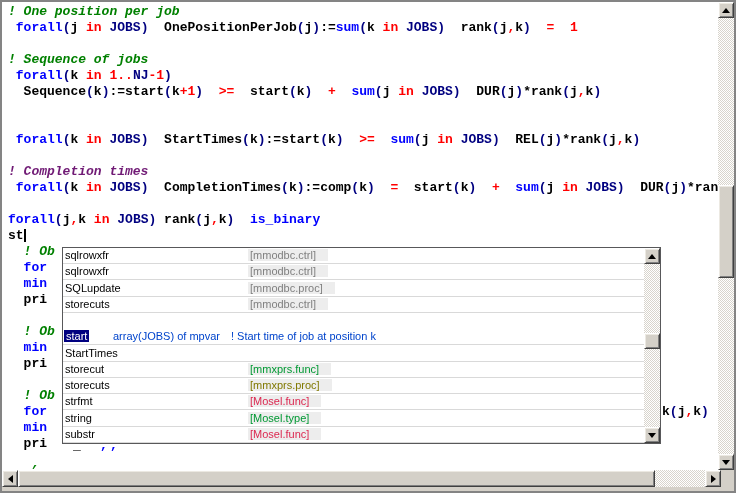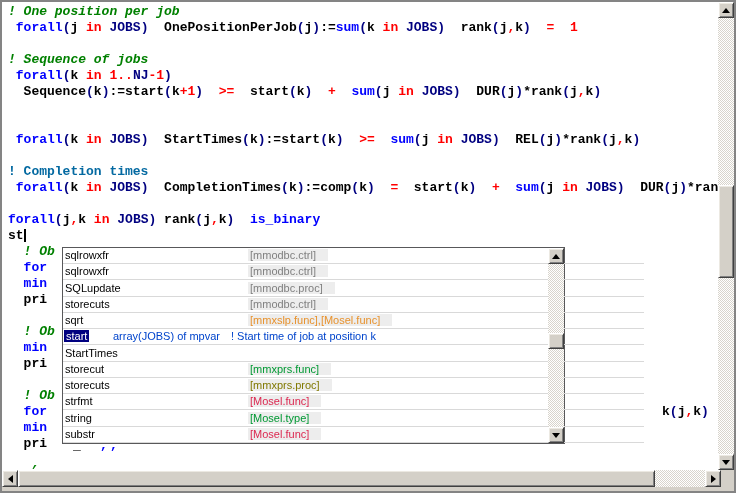--- a/index.html
+++ b/index.html
@@ -29,21 +29,21 @@
          border:1px solid;border-color:#ffffff #404040 #404040 #ffffff;
          box-shadow:inset 1px 1px 0 #ece9e2, inset -1px -1px 0 #808080;
          box-sizing:border-box;display:flex;align-items:center;justify-content:center;}
   .arr{width:0;height:0;}
   .arr-up{border-left:4px solid transparent;border-right:4px solid transparent;border-bottom:5px solid #000;}
   .arr-dn{border-left:4px solid transparent;border-right:4px solid transparent;border-top:5px solid #000;}
   .arr-lf{border-top:4px solid transparent;border-bottom:4px solid transparent;border-right:5px solid #000;}
   .arr-rt{border-top:4px solid transparent;border-bottom:4px solid transparent;border-left:5px solid #000;}
 
   
-  .popup{position:absolute;left:62px;top:247px;width:503px;height:197px;background:#fff;
+  .popup{position:absolute;left:62px;top:247px;width:599px;height:197px;background:#fff;
          border:1px solid #58585a;z-index:5;box-sizing:border-box;
          font:11px "Liberation Sans","DejaVu Sans",sans-serif;}
   .popup-rows{position:absolute;left:0;top:0;width:581px;height:195px;overflow:hidden;}
   .prow{position:absolute;left:0;width:581px;height:16px;border-bottom:1px solid #d9d9d9;box-sizing:border-box;}
   .plabel{position:absolute;left:2px;top:1px;white-space:pre;color:#000;}
   .plabel.sel{left:1px;padding:0 2px;}
   .pann{position:absolute;left:185px;top:1px;white-space:pre;background:#ededed;padding:0 12px 0 2px;}
   .ptype{position:absolute;left:50px;top:1px;white-space:pre;}
   .pcomment{position:absolute;left:168px;top:1px;white-space:pre;}
   .popup-sbar{position:absolute;right:0;top:0;width:16px;height:195px;}
@@ -53,21 +53,21 @@
 
 <div class="win">
 
   <div class="code-area" id="code-area">
       <div class="line" style="left: 8px; top: 4px;"><span style="color: rgb(0, 128, 0); font-style: italic;">! One position per job</span></div>
       <div class="line" style="left: 8px; top: 20px;"><span style="color: rgb(0, 0, 0);"> </span><span style="color: rgb(0, 0, 255);">forall</span><span style="color: rgb(0, 0, 128);">(</span><span style="color: rgb(0, 0, 0);">j </span><span style="color: rgb(255, 0, 0);">in</span><span style="color: rgb(0, 0, 0);"> </span><span style="color: rgb(0, 0, 128);">JOBS)</span><span style="color: rgb(0, 0, 0);">  OnePositionPerJob</span><span style="color: rgb(0, 0, 128);">(</span><span style="color: rgb(0, 0, 0);">j</span><span style="color: rgb(0, 0, 128);">)</span><span style="color: rgb(0, 0, 0);">:=</span><span style="color: rgb(0, 0, 255);">sum</span><span style="color: rgb(0, 0, 128);">(</span><span style="color: rgb(0, 0, 0);">k </span><span style="color: rgb(255, 0, 0);">in</span><span style="color: rgb(0, 0, 0);"> </span><span style="color: rgb(0, 0, 128);">JOBS)</span><span style="color: rgb(0, 0, 0);">  rank</span><span style="color: rgb(0, 0, 128);">(</span><span style="color: rgb(0, 0, 0);">j</span><span style="color: rgb(255, 0, 0);">,</span><span style="color: rgb(0, 0, 0);">k</span><span style="color: rgb(0, 0, 128);">)</span><span style="color: rgb(0, 0, 0);">  </span><span style="color: rgb(255, 0, 0);">=</span><span style="color: rgb(0, 0, 0);">  </span><span style="color: rgb(255, 0, 0);">1</span></div>
       <div class="line" style="left: 8px; top: 52px;"><span style="color: rgb(0, 128, 0); font-style: italic;">! Sequence of jobs</span></div>
       <div class="line" style="left: 8px; top: 68px;"><span style="color: rgb(0, 0, 0);"> </span><span style="color: rgb(0, 0, 255);">forall</span><span style="color: rgb(0, 0, 128);">(</span><span style="color: rgb(0, 0, 0);">k </span><span style="color: rgb(255, 0, 0);">in</span><span style="color: rgb(0, 0, 0);"> </span><span style="color: rgb(255, 0, 0);">1..</span><span style="color: rgb(0, 0, 128);">NJ</span><span style="color: rgb(255, 0, 0);">-1</span><span style="color: rgb(0, 0, 128);">)</span></div>
       <div class="line" style="left: 8px; top: 84px;"><span style="color: rgb(0, 0, 0);">  Sequence</span><span style="color: rgb(0, 0, 128);">(</span><span style="color: rgb(0, 0, 0);">k</span><span style="color: rgb(0, 0, 128);">)</span><span style="color: rgb(0, 0, 0);">:=start</span><span style="color: rgb(0, 0, 128);">(</span><span style="color: rgb(0, 0, 0);">k</span><span style="color: rgb(255, 0, 0);">+1</span><span style="color: rgb(0, 0, 128);">)</span><span style="color: rgb(0, 0, 0);">  </span><span style="color: rgb(255, 0, 0);">&gt;=</span><span style="color: rgb(0, 0, 0);">  start</span><span style="color: rgb(0, 0, 128);">(</span><span style="color: rgb(0, 0, 0);">k</span><span style="color: rgb(0, 0, 128);">)</span><span style="color: rgb(0, 0, 0);">  </span><span style="color: rgb(255, 0, 0);">+</span><span style="color: rgb(0, 0, 0);">  </span><span style="color: rgb(0, 0, 255);">sum</span><span style="color: rgb(0, 0, 128);">(</span><span style="color: rgb(0, 0, 0);">j </span><span style="color: rgb(255, 0, 0);">in</span><span style="color: rgb(0, 0, 0);"> </span><span style="color: rgb(0, 0, 128);">JOBS)</span><span style="color: rgb(0, 0, 0);">  DUR</span><span style="color: rgb(0, 0, 128);">(</span><span style="color: rgb(0, 0, 0);">j</span><span style="color: rgb(0, 0, 128);">)</span><span style="color: rgb(0, 0, 0);">*rank</span><span style="color: rgb(0, 0, 128);">(</span><span style="color: rgb(0, 0, 0);">j</span><span style="color: rgb(255, 0, 0);">,</span><span style="color: rgb(0, 0, 0);">k</span><span style="color: rgb(0, 0, 128);">)</span></div>
       <div class="line" style="left: 8px; top: 132px;"><span style="color: rgb(0, 0, 0);"> </span><span style="color: rgb(0, 0, 255);">forall</span><span style="color: rgb(0, 0, 128);">(</span><span style="color: rgb(0, 0, 0);">k </span><span style="color: rgb(255, 0, 0);">in</span><span style="color: rgb(0, 0, 0);"> </span><span style="color: rgb(0, 0, 128);">JOBS)</span><span style="color: rgb(0, 0, 0);">  StartTimes</span><span style="color: rgb(0, 0, 128);">(</span><span style="color: rgb(0, 0, 0);">k</span><span style="color: rgb(0, 0, 128);">)</span><span style="color: rgb(0, 0, 0);">:=start</span><span style="color: rgb(0, 0, 128);">(</span><span style="color: rgb(0, 0, 0);">k</span><span style="color: rgb(0, 0, 128);">)</span><span style="color: rgb(0, 0, 0);">  </span><span style="color: rgb(255, 0, 0);">&gt;=</span><span style="color: rgb(0, 0, 0);">  </span><span style="color: rgb(0, 0, 255);">sum</span><span style="color: rgb(0, 0, 128);">(</span><span style="color: rgb(0, 0, 0);">j </span><span style="color: rgb(255, 0, 0);">in</span><span style="color: rgb(0, 0, 0);"> </span><span style="color: rgb(0, 0, 128);">JOBS)</span><span style="color: rgb(0, 0, 0);">  REL</span><span style="color: rgb(0, 0, 128);">(</span><span style="color: rgb(0, 0, 0);">j</span><span style="color: rgb(0, 0, 128);">)</span><span style="color: rgb(0, 0, 0);">*rank</span><span style="color: rgb(0, 0, 128);">(</span><span style="color: rgb(0, 0, 0);">j</span><span style="color: rgb(255, 0, 0);">,</span><span style="color: rgb(0, 0, 0);">k</span><span style="color: rgb(0, 0, 128);">)</span></div>
-      <div class="line" style="left: 8px; top: 164px;"><span style="color: #0369a1; ">! Completion times</span></div>
+      <div class="line" style="left: 8px; top: 164px;"><span style="color: #701a75; font-style: italic;">! Completion times</span></div>
       <div class="line" style="left: 8px; top: 180px;"><span style="color: rgb(0, 0, 0);"> </span><span style="color: rgb(0, 0, 255);">forall</span><span style="color: rgb(0, 0, 128);">(</span><span style="color: rgb(0, 0, 0);">k </span><span style="color: rgb(255, 0, 0);">in</span><span style="color: rgb(0, 0, 0);"> </span><span style="color: rgb(0, 0, 128);">JOBS)</span><span style="color: rgb(0, 0, 0);">  CompletionTimes</span><span style="color: rgb(0, 0, 128);">(</span><span style="color: rgb(0, 0, 0);">k</span><span style="color: rgb(0, 0, 128);">)</span><span style="color: rgb(0, 0, 0);">:=comp</span><span style="color: rgb(0, 0, 128);">(</span><span style="color: rgb(0, 0, 0);">k</span><span style="color: rgb(0, 0, 128);">)</span><span style="color: rgb(0, 0, 0);">  </span><span style="color: rgb(255, 0, 0);">=</span><span style="color: rgb(0, 0, 0);">  start</span><span style="color: rgb(0, 0, 128);">(</span><span style="color: rgb(0, 0, 0);">k</span><span style="color: rgb(0, 0, 128);">)</span><span style="color: rgb(0, 0, 0);">  </span><span style="color: rgb(255, 0, 0);">+</span><span style="color: rgb(0, 0, 0);">  </span><span style="color: rgb(0, 0, 255);">sum</span><span style="color: rgb(0, 0, 128);">(</span><span style="color: rgb(0, 0, 0);">j </span><span style="color: rgb(255, 0, 0);">in</span><span style="color: rgb(0, 0, 0);"> </span><span style="color: rgb(0, 0, 128);">JOBS)</span><span style="color: rgb(0, 0, 0);">  DUR</span><span style="color: rgb(0, 0, 128);">(</span><span style="color: rgb(0, 0, 0);">j</span><span style="color: rgb(0, 0, 128);">)</span><span style="color: rgb(0, 0, 0);">*ran</span></div>
       <div class="line" style="left: 8px; top: 212px;"><span style="color: rgb(0, 0, 255);">forall</span><span style="color: rgb(0, 0, 128);">(</span><span style="color: rgb(0, 0, 0);">j</span><span style="color: rgb(255, 0, 0);">,</span><span style="color: rgb(0, 0, 0);">k </span><span style="color: rgb(255, 0, 0);">in</span><span style="color: rgb(0, 0, 0);"> </span><span style="color: rgb(0, 0, 128);">JOBS)</span><span style="color: rgb(0, 0, 0);"> rank</span><span style="color: rgb(0, 0, 128);">(</span><span style="color: rgb(0, 0, 0);">j</span><span style="color: rgb(255, 0, 0);">,</span><span style="color: rgb(0, 0, 0);">k</span><span style="color: rgb(0, 0, 128);">)</span><span style="color: rgb(0, 0, 0);">  </span><span style="color: rgb(0, 0, 255);">is_binary</span></div>
       <div class="line" style="left: 8px; top: 228px;"><span style="color: rgb(0, 0, 0);">st</span></div>
       <div class="line" style="left: 8px; top: 244px;"><span style="color: rgb(0, 128, 0); font-style: italic;">  ! Ob</span></div>
       <div class="line" style="left: 8px; top: 260px;"><span style="color: rgb(0, 0, 0);">  </span><span style="color: rgb(0, 0, 255);">for</span></div>
       <div class="line" style="left: 8px; top: 276px;"><span style="color: rgb(0, 0, 0);">  </span><span style="color: rgb(0, 0, 255);">min</span></div>
       <div class="line" style="left: 8px; top: 292px;"><span style="color: rgb(0, 0, 0);">  pri</span></div>
       <div class="line" style="left: 8px; top: 324px;"><span style="color: rgb(0, 128, 0); font-style: italic;">  ! Ob</span></div>
       <div class="line" style="left: 8px; top: 340px;"><span style="color: rgb(0, 0, 0);">  </span><span style="color: rgb(0, 0, 255);">min</span></div>
       <div class="line" style="left: 8px; top: 356px;"><span style="color: rgb(0, 0, 0);">  pri</span></div>
@@ -93,24 +93,20 @@
           <span class="plabel">sqlrowxfr</span>
           <span class="pann" style="color: rgb(128, 128, 128); background: rgb(237, 237, 237);">[mmodbc.ctrl]</span>
         </div>
         <div class="prow" style="top: 32.5px;">
           <span class="plabel">SQLupdate</span>
           <span class="pann" style="color: rgb(128, 128, 128); background: rgb(237, 237, 237);">[mmodbc.proc]</span>
         </div>
         <div class="prow" style="top: 48.75px;">
           <span class="plabel">storecuts</span>
           <span class="pann" style="color: rgb(128, 128, 128); background: rgb(237, 237, 237);">[mmodbc.ctrl]</span>
-        </div>
-        <div class="prow" style="top: 65px;">
-          <span class="plabel">sqrt</span>
-          <span class="pann" style="color: rgb(232, 146, 45); background: rgb(237, 237, 237);">[mmxslp.func],[Mosel.func]</span>
         </div>
         <div class="prow" style="top: 81.25px;">
           <span class="plabel sel" style="background: rgb(0, 0, 128); color: rgb(255, 255, 255);">start</span>
           <span class="ptype" style="color: rgb(0, 68, 204);">array(JOBS) of mpvar</span>
           <span class="pcomment" style="color: rgb(0, 68, 204);">! Start time of job at position k</span>
         </div>
         <div class="prow" style="top: 97.5px;">
           <span class="plabel">StartTimes</span>
         </div>
         <div class="prow" style="top: 130px;">

